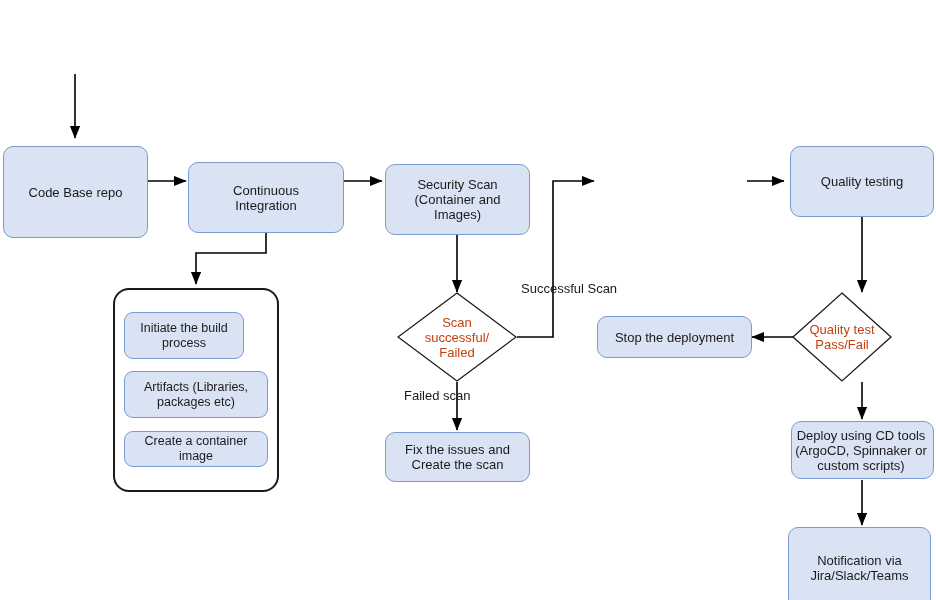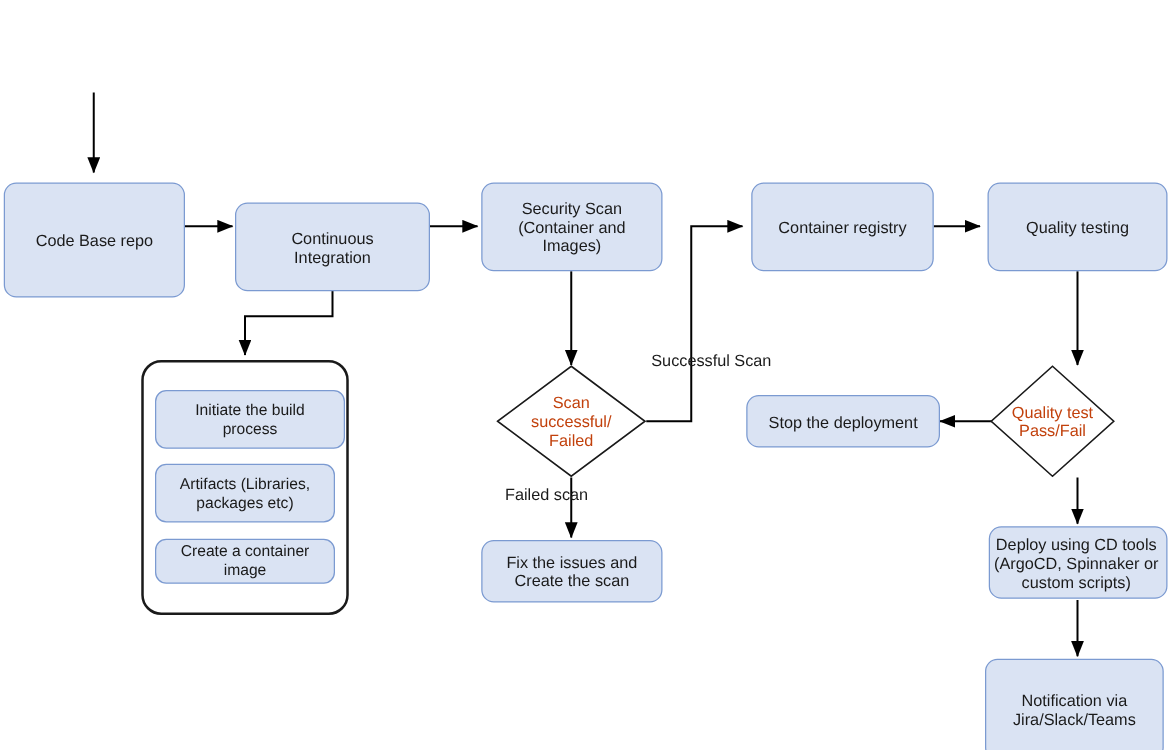--- a/index.html
+++ b/index.html
@@ -146,29 +146,26 @@
 
   <div class="node" style="left:3px; top:146px; width:145px; height:92px;">
     <span>Code Base repo</span>
   </div>
 
   <div class="node" style="left:188px; top:146px; width:156px; height:71px;margin-top:16px;">
     <span>Continuous
 Integration</span>
   </div>
 
-  <div class="node" style="left:385px; top:146px; width:145px; height:71px;">
+  <div class="node" style="left:385px; top:164px; width:145px; height:71px;">
     <span>Security Scan
 (Container and
 Images)</span>
   </div>
 
-  <div class="node" style="left:601px; top:146px; width:146px; height:71px;">
-    <span>Container registry</span>
-  </div>
 
   <div class="node" style="left:790px; top:146px; width:144px; height:71px;">
     <span>Quality testing</span>
   </div>
 
   <div class="node" style="left:597px; top:316px; width:155px; height:42px;">
     <span>Stop the deployment</span>
   </div>
 
   <div class="node" style="left:385px; top:432px; width:145px; height:50px;">
@@ -182,21 +179,21 @@
 custom scripts)</span>
   </div>
 
   <div class="node" style="left:788px; top:527px; width:143px; height:81px;">
     <span>Notification via
 Jira/Slack/Teams</span>
   </div>
 
   <div class="group-box" style="left:113px; top:288px; width:166px; height:204px;"></div>
 
-  <div class="sub-node" style="left:124px; top:312px; width:152px; height:47px;">
+  <div class="sub-node" style="left:124px; top:312px; width:120px; height:47px;">
     <span>Initiate the build
 process</span>
   </div>
 
   <div class="sub-node" style="left:124px; top:371px; width:144px; height:47px;">
     <span>Artifacts (Libraries,
 packages etc)</span>
   </div>
 
   <div class="sub-node" style="left:124px; top:431px; width:144px; height:36px;">

